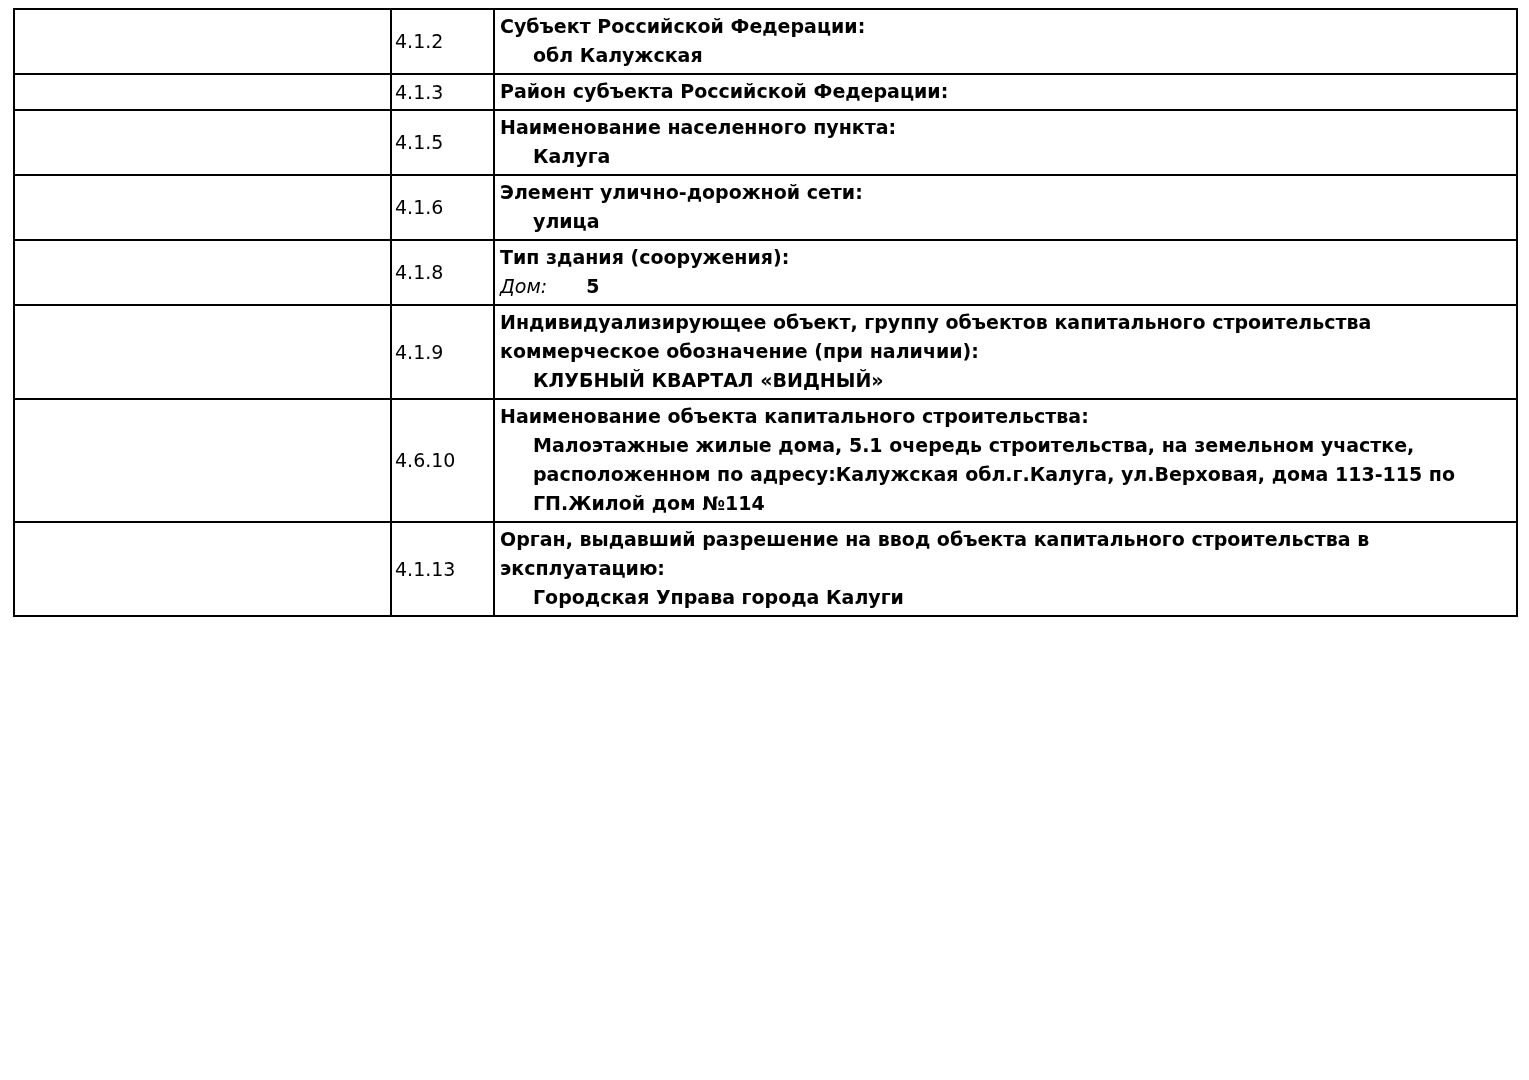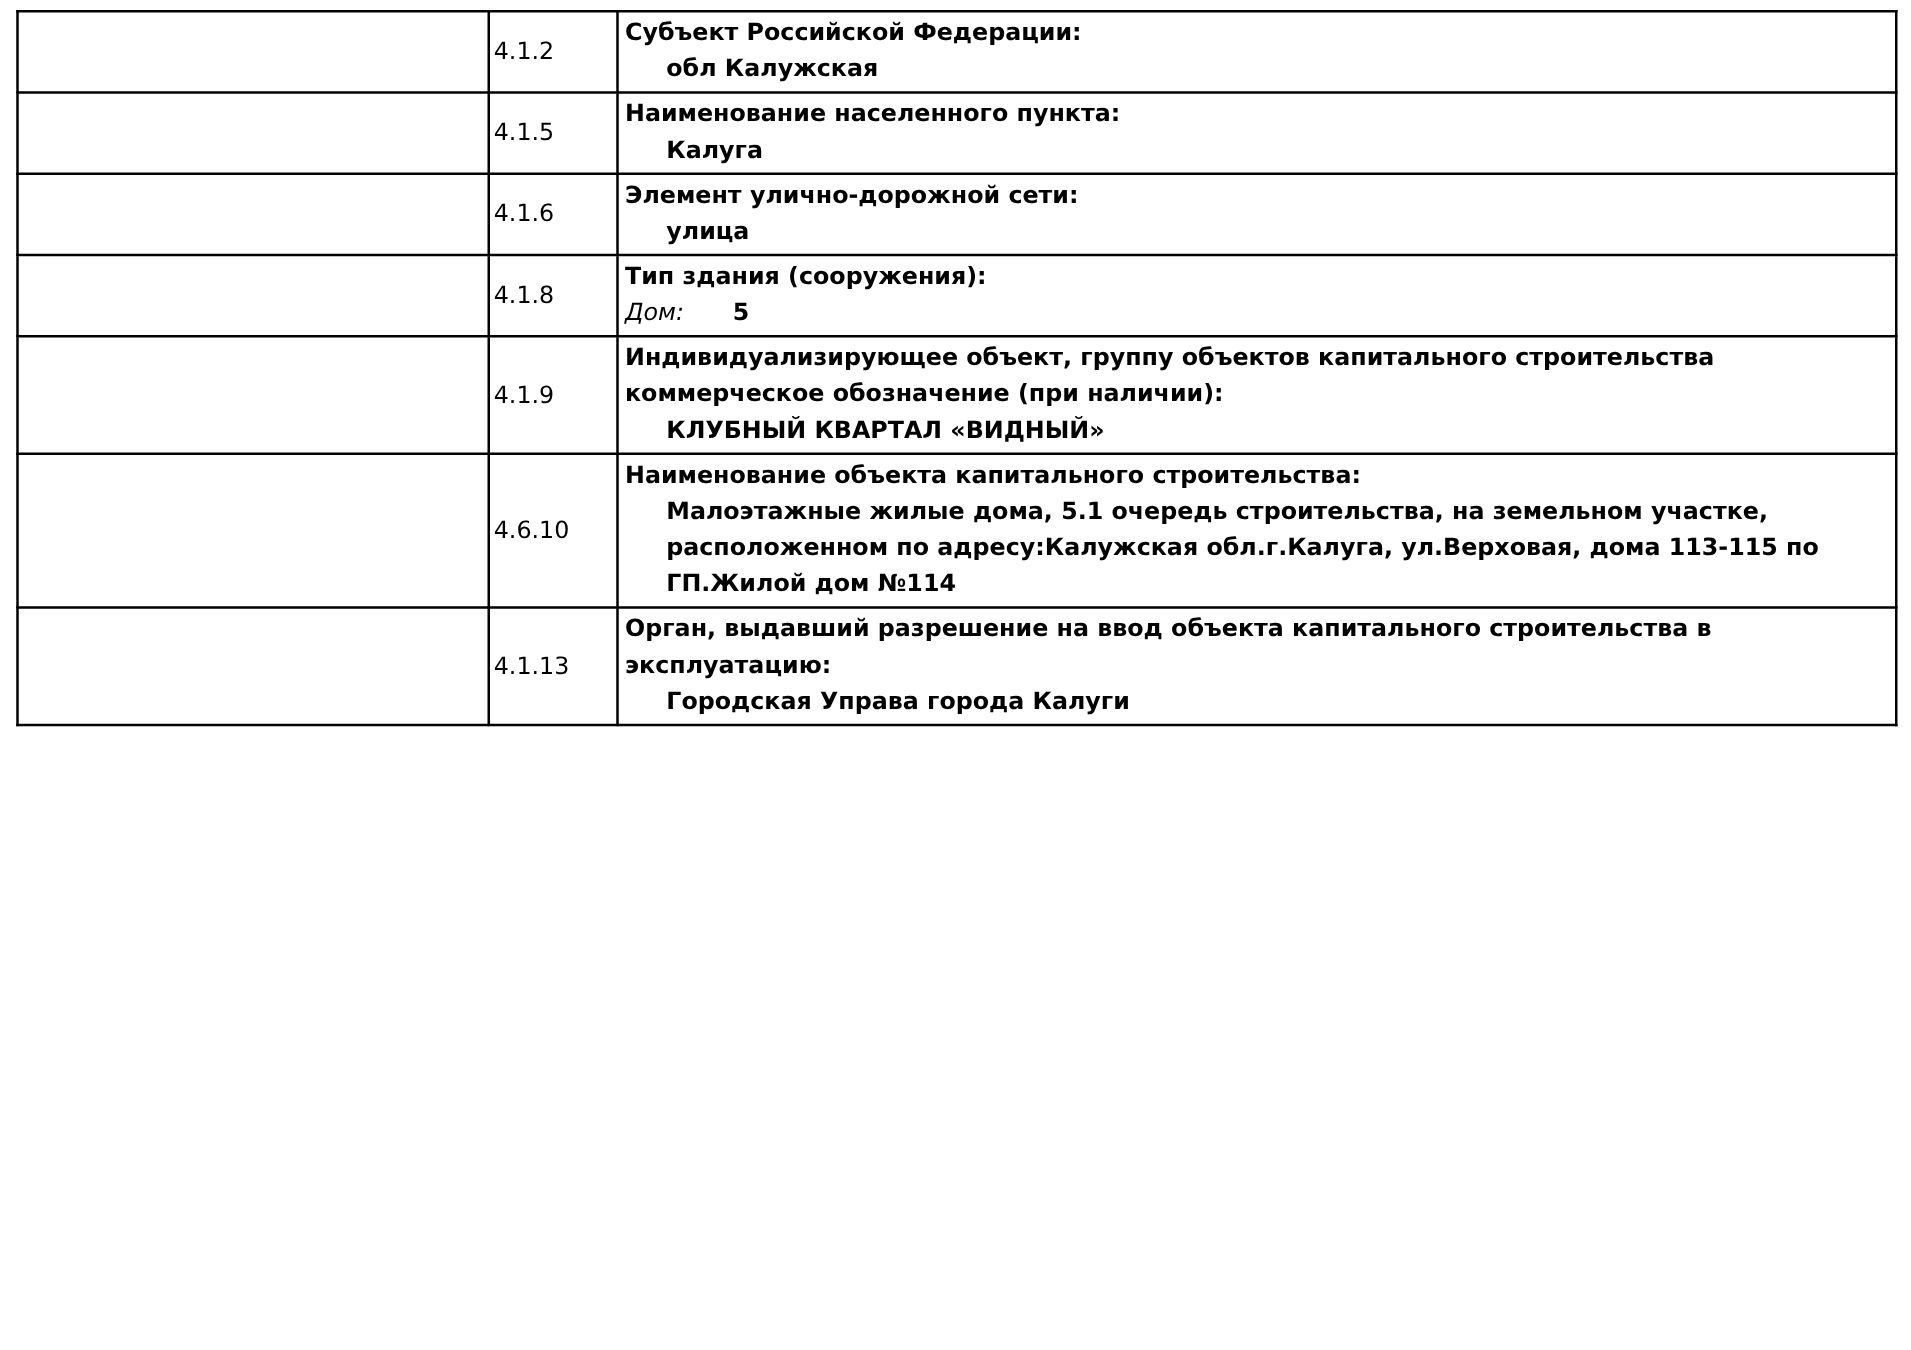--- a/index.html
+++ b/index.html
@@ -69,20 +69,27 @@
         <tr>
           <td class="col-empty"></td>
           <td class="col-num">4.1.2</td>
           <td class="col-content">
             <div class="field-label">Субъект Российской Федерации:</div>
             <div class="value">обл Калужская</div>
           </td>
         </tr>
         <tr>
           <td class="col-empty"></td>
+          <td class="col-num">4.1.3</td>
+          <td class="col-content">
+            <div class="field-label">Район субъекта Российской Федерации:</div>
+          </td>
+        </tr>
+        <tr>
+          <td class="col-empty"></td>
           <td class="col-num">4.1.5</td>
           <td class="col-content">
             <div class="field-label">Наименование населенного пункта:</div>
             <div class="value">Калуга</div>
           </td>
         </tr>
         <tr>
           <td class="col-empty"></td>
           <td class="col-num">4.1.6</td>
           <td class="col-content">

